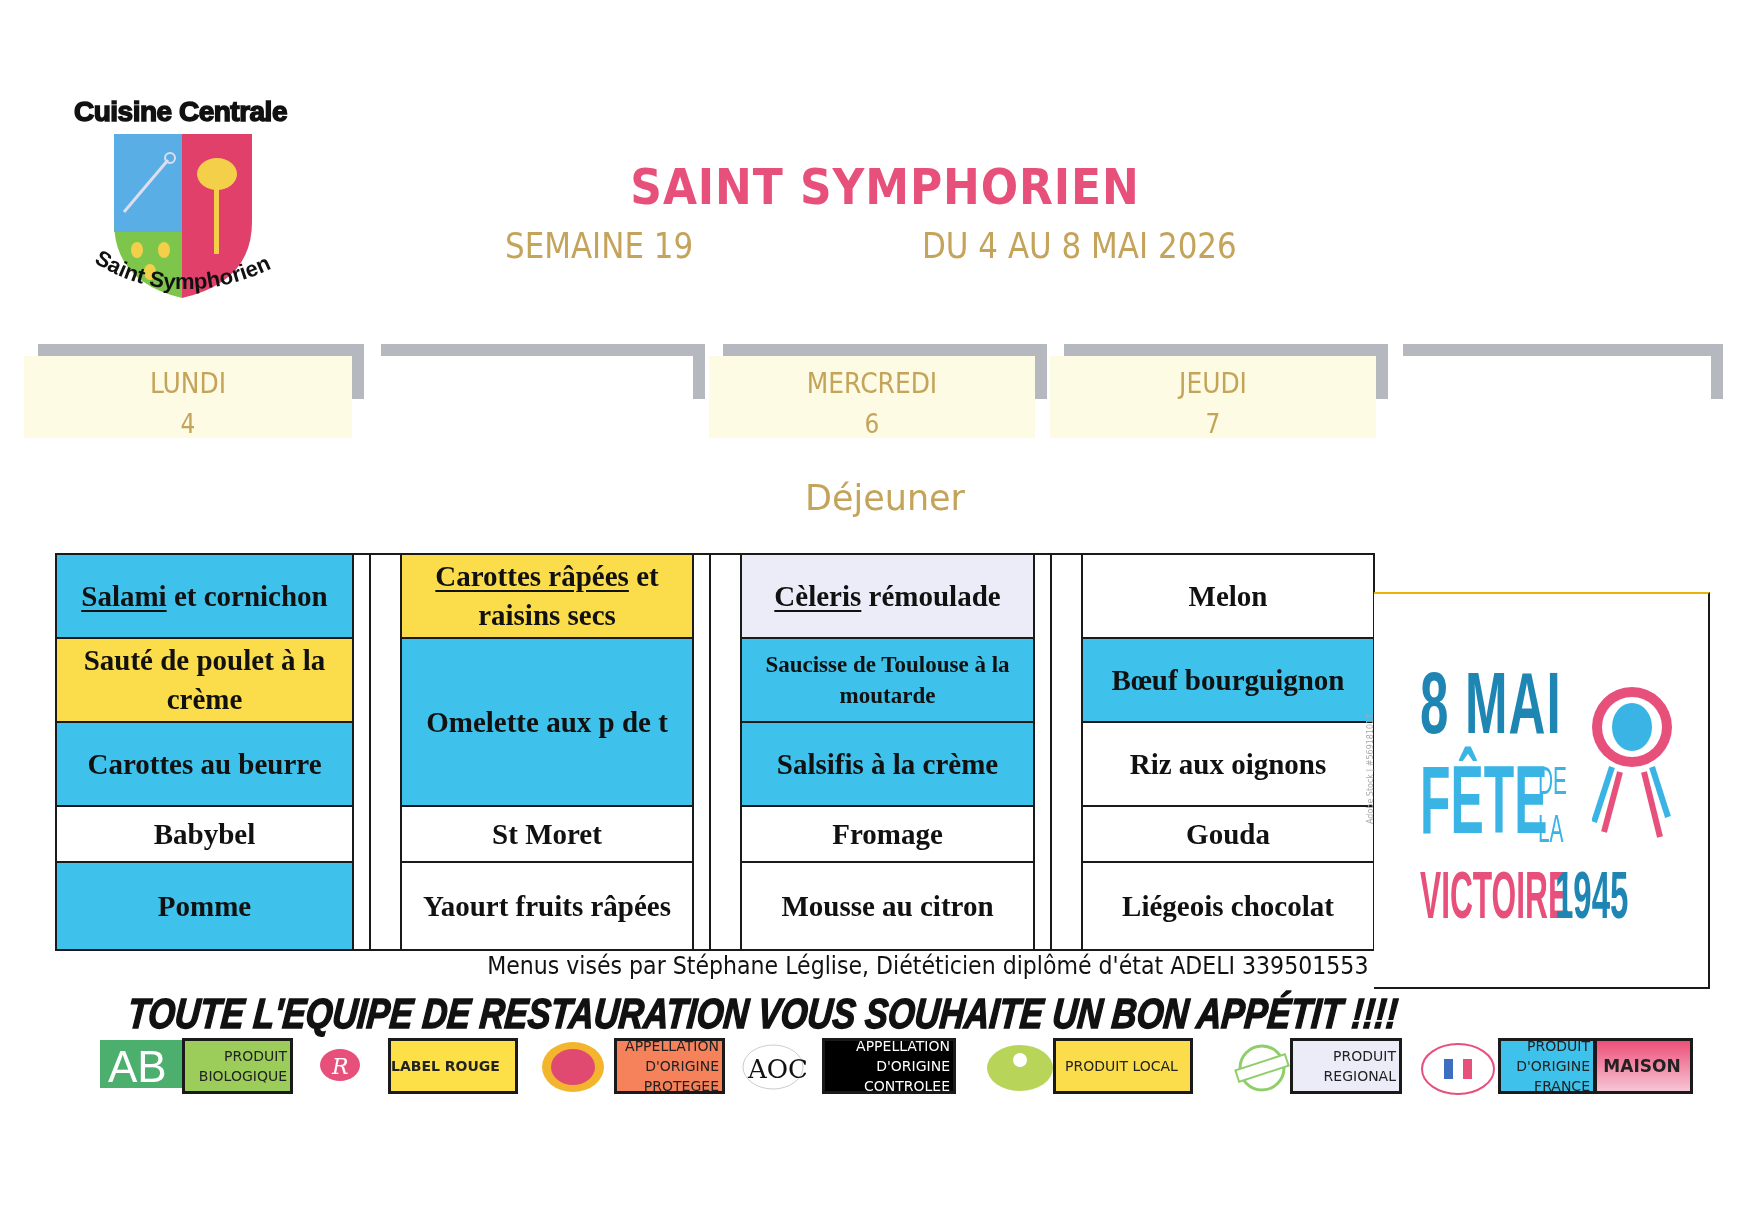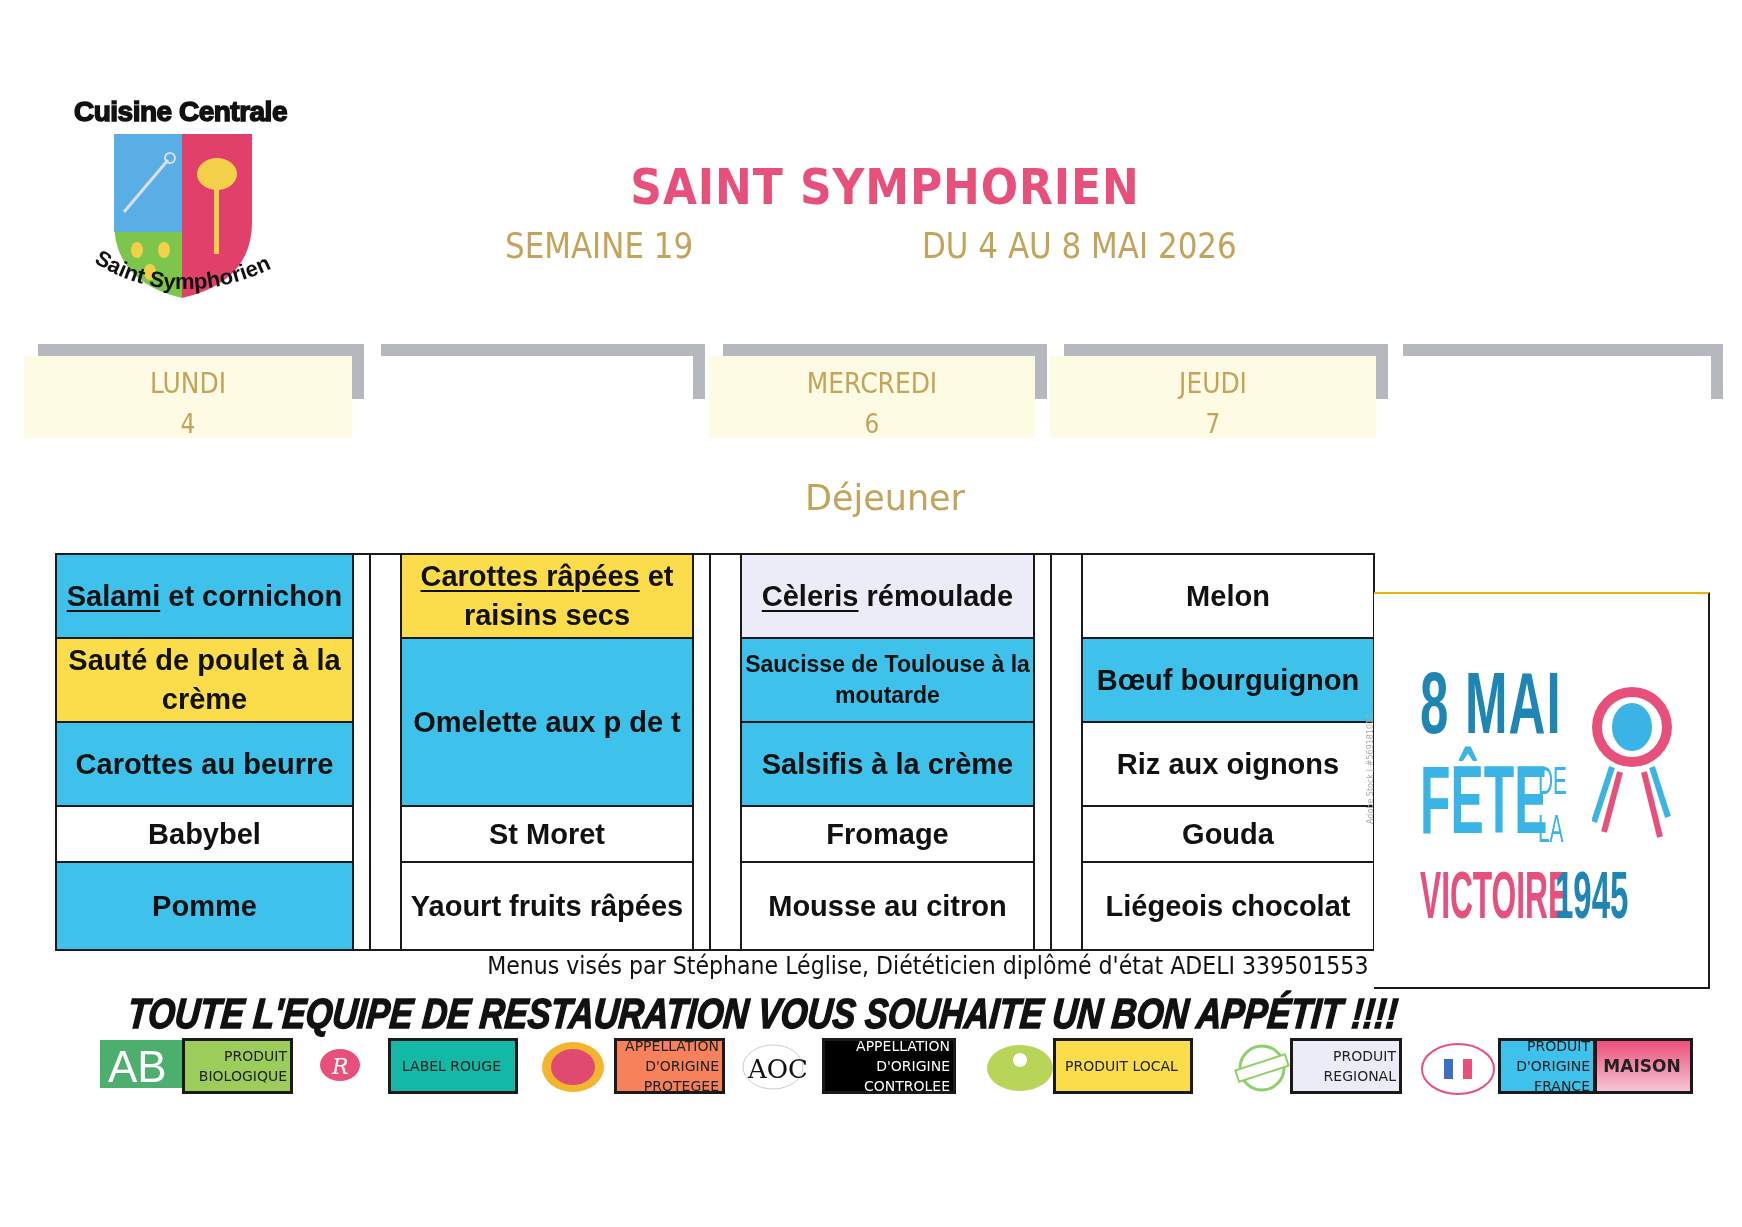--- a/index.html
+++ b/index.html
@@ -23,21 +23,21 @@
   .day { position:absolute; top:344px; height:94px; }
   .day .shadow { position:absolute; left:14px; top:0; right:-12px; height:12px; background:#b6b8c0; }
   .day .shadow-r { position:absolute; right:-12px; top:0; width:12px; height:55px; background:#b6b8c0; }
   .day .box { position:absolute; left:0; top:12px; right:0; bottom:0; background:#fdfbe3; text-align:center; }
   .day .name { display:block; color:#c4a35a; font-size:29px; margin-top:10px; transform:scaleX(0.86); }
   .day .num { display:block; color:#c4a35a; font-size:27px; margin-top:8px; transform:scaleX(0.86);}
 
   #meal { left:0; width:1770px; top:478px; text-align:center; color:#c4a35a; font-size:35px; }
 
   
-  #menu { position:absolute; left:55px; top:553px; border-collapse:collapse; font-family:Liberation Sans, sans-serif; }
+  #menu { position:absolute; left:55px; top:553px; border-collapse:collapse; font-family:Liberation Serif, serif; }
   #menu td { border:2px solid #1a1a1a; padding:0; text-align:center; vertical-align:middle; font-weight:bold;
      font-size:29px; line-height:39px; color:#111; }
   #menu td.sp { background:#fff; }
   #menu td.blue { background:#3ec1ea; }
   #menu td.yellow { background:#fbdc4a;text-align:center; }
   #menu td.lav { background:#ececf8; }
   #menu td.white { background:#ffffff; }
   #menu td.small { font-size:23px; line-height:31px; }
   .u { text-decoration:underline; text-decoration-thickness:2px; text-underline-offset:4px; }
 
@@ -215,21 +215,21 @@
   <text x="8" y="42" font-family="Liberation Sans, sans-serif" font-size="44" fill="#fff">AB</text>
 </svg>
 <div class="lbl" style="left:182px;width:111px;background:#9ccc5a;">
   <span>PRODUIT</span>
     <span>BIOLOGIQUE</span>
 </div>
 <svg class="logo" style="left:318px;top:1048px;width:44px;height:34px;" viewBox="0 0 44 34">
   <ellipse cx="22" cy="17" rx="20" ry="16" fill="#e8507c"></ellipse>
   <text x="14" y="26" font-family="DejaVu Serif, serif" font-style="italic" font-size="22" fill="#fff">R</text>
 </svg>
-<div class="lbl" style="left:388px;width:130px;background:#14b8a6;align-items:center;">
+<div class="lbl" style="left:388px;width:130px;background:#fde047;align-items:flex-start;font-weight:bold;">
   <span>LABEL ROUGE</span>
 </div>
 <svg class="logo" style="left:540px;top:1040px;width:66px;height:54px;" viewBox="0 0 66 54">
   <ellipse cx="33" cy="27" rx="31" ry="25" fill="#f2b52d"></ellipse>
   <ellipse cx="33" cy="27" rx="22" ry="18" fill="#e04a70"></ellipse>
 </svg>
 <div class="lbl" style="left:614px;width:111px;background:#f5825a;">
   <span>APPELLATION</span>
     <span>D'ORIGINE</span>
     <span>PROTEGEE</span>

